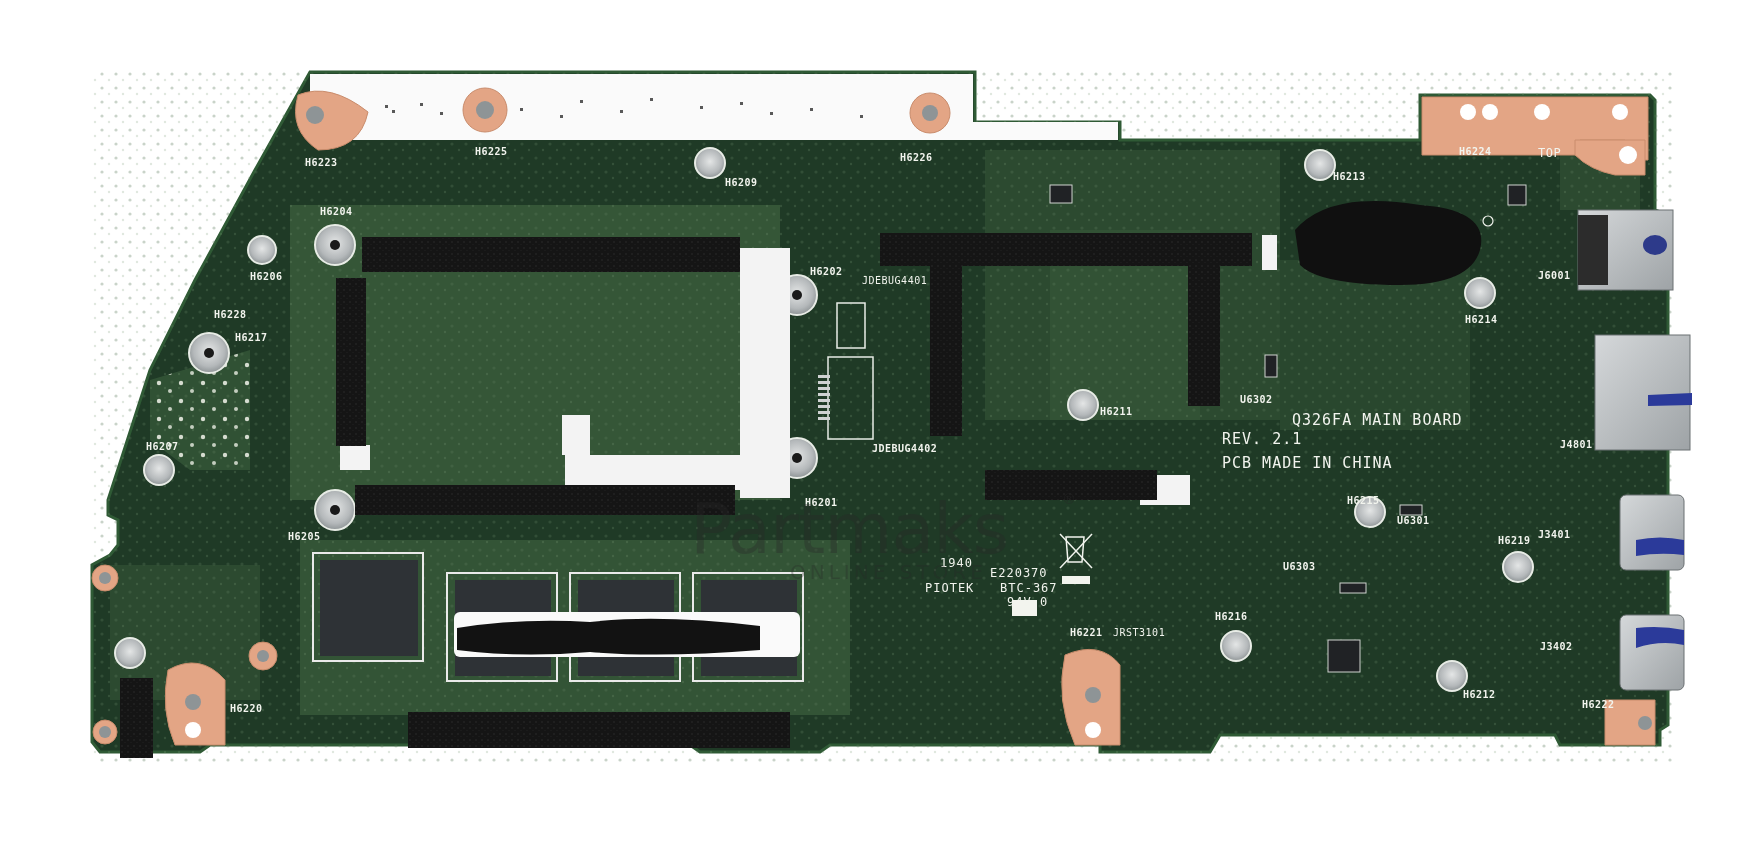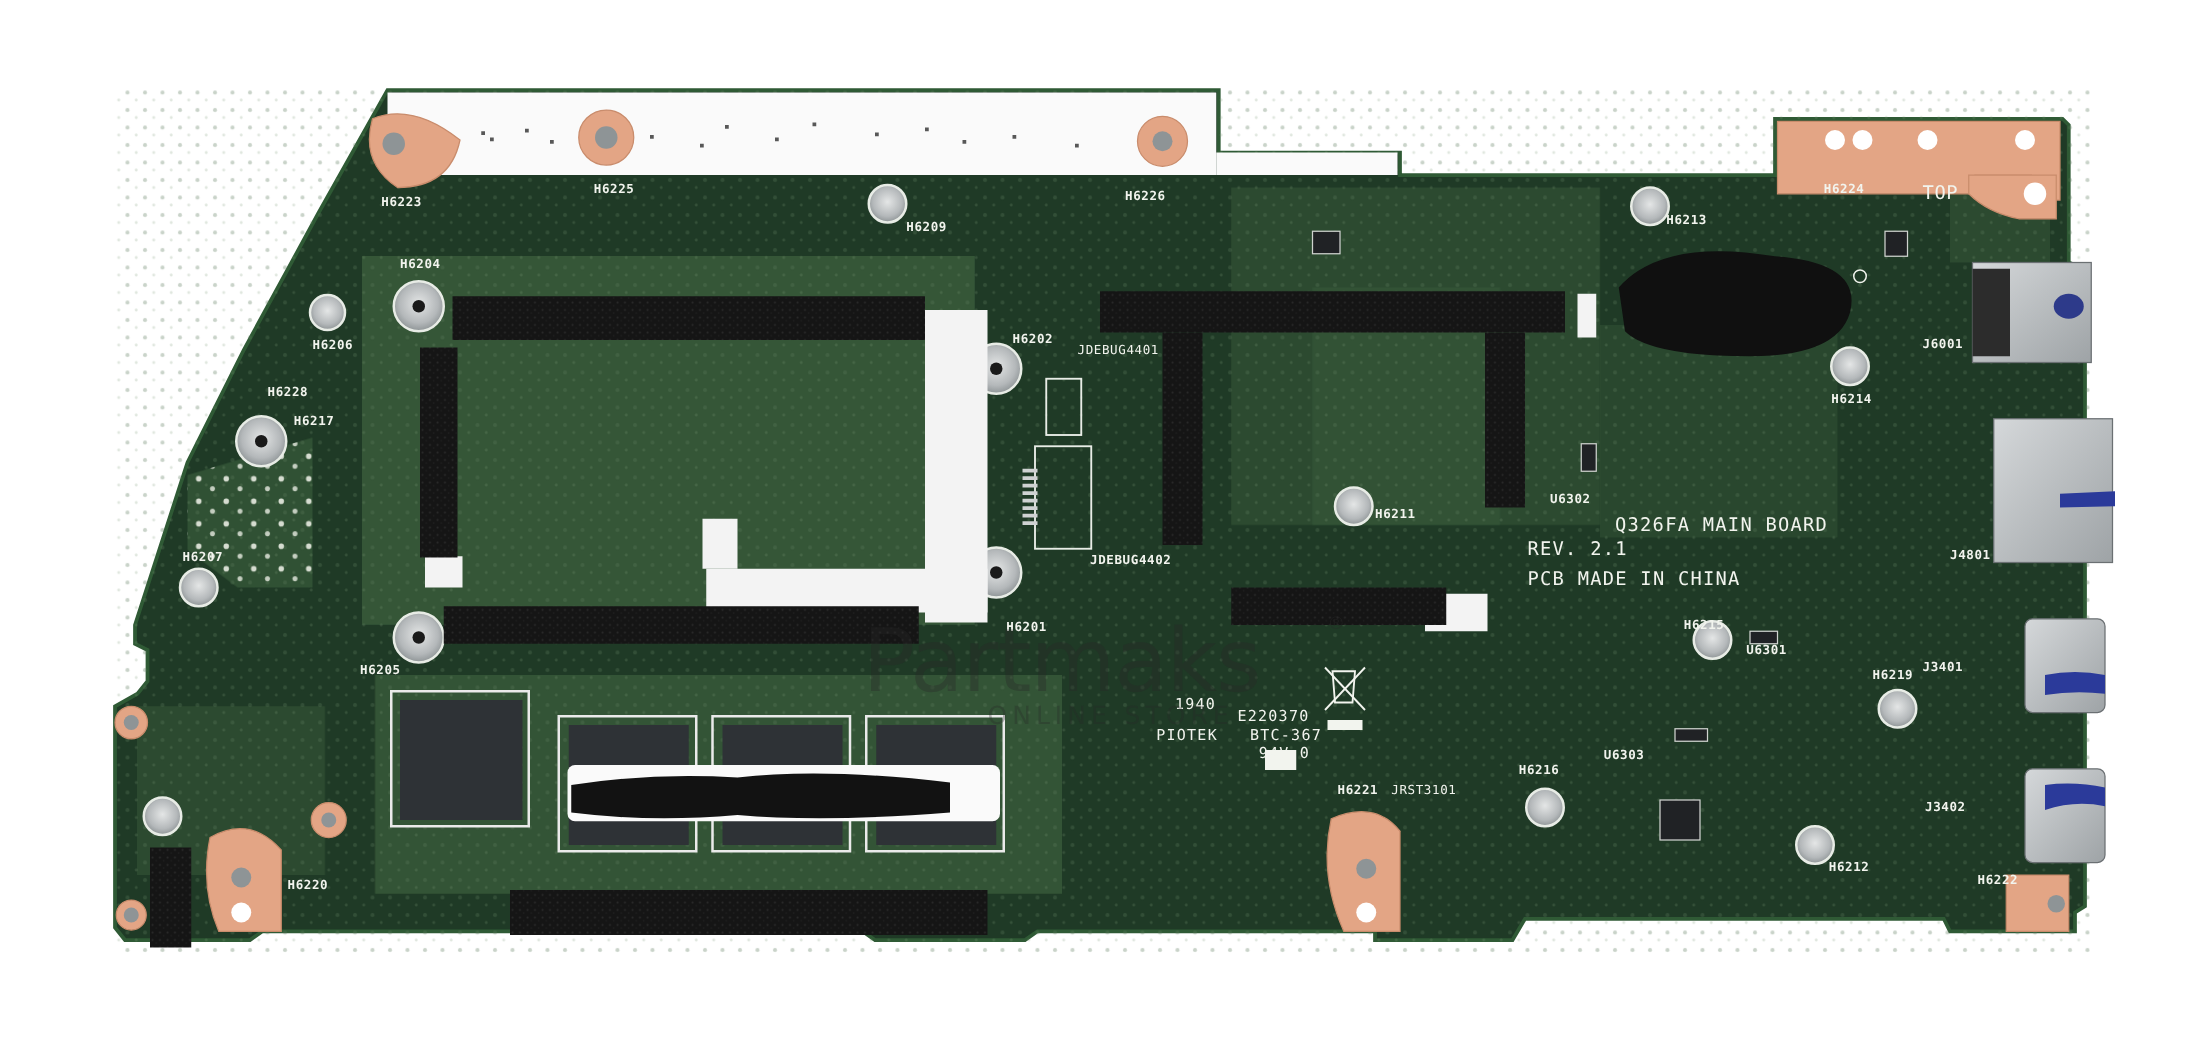--- a/index.html
+++ b/index.html
@@ -1,21 +1,21 @@
 <!DOCTYPE html>
 <html><head>
 <meta charset="utf-8">
 <style>
   html, body { margin:0; padding:0; background:#ffffff; }
   body { width:1756px; height:846px; position:relative; overflow:hidden; font-family:"DejaVu Sans Mono", monospace; }
   #scene { position:absolute; left:0; top:0; width:1756px; height:846px; }
   .lbl { position:absolute; color:#f2f4ee; font-family:"DejaVu Sans Mono", monospace; font-size:10px; font-weight:bold; letter-spacing:0.5px; white-space:nowrap; line-height:1; }
   .lbl.big { font-size:15px; font-weight:normal; letter-spacing:1px; }
   .lbl.mid { font-size:12px; font-weight:normal; letter-spacing:1px; }
-  .lbl.top { font-size:15px; font-weight:normal; letter-spacing:0.5px; }
+  .lbl.top { font-size:12px; font-weight:normal; letter-spacing:0.5px; }
   .wm { position:absolute; font-family:"DejaVu Sans", sans-serif; color:rgba(40,40,40,0.35); white-space:nowrap; line-height:1; }
   .wm.main { font-size:70px; left:690px; top:478px; letter-spacing:-1px;margin-top:16px; }
   .wm.sub { font-size:20px; left:790px; top:562px; letter-spacing:4px; color:rgba(40,40,40,0.3); }
   .wm.reg { font-size:14px; left:1062px; top:492px; color:rgba(40,40,40,0.45); }
 </style>
 </head>
 <body>
 
 <svg id="scene" width="1756" height="846" viewBox="0 0 1756 846" xmlns="http://www.w3.org/2000/svg">
   <defs>
@@ -251,21 +251,21 @@
 
 <div class="lbl" style="left:1538px;top:271px">J6001</div>
 <div class="lbl" style="left:1560px;top:440px">J4801</div>
 <div class="lbl" style="left:1538px;top:530px">J3401</div>
 <div class="lbl" style="left:1540px;top:642px">J3402</div>
 <div class="lbl" style="left:862px;top:276px;font-weight:normal">JDEBUG4401</div>
 <div class="lbl" style="left:872px;top:444px;font-weight:bold">JDEBUG4402</div>
 
 <div class="lbl" style="left:1240px;top:395px">U6302</div>
 <div class="lbl" style="left:1397px;top:516px">U6301</div>
-<div class="lbl" style="left:1283px;top:600px">U6303</div>
+<div class="lbl" style="left:1283px;top:562px">U6303</div>
 <div class="lbl" style="left:1113px;top:628px;font-weight:normal">JRST3101</div>
 
 <div class="lbl big" style="left:1292px;top:413px">Q326FA MAIN BOARD</div>
 <div class="lbl big" style="left:1222px;top:432px">REV. 2.1</div>
 <div class="lbl big" style="left:1222px;top:456px">PCB MADE IN CHINA</div>
 <div class="lbl top" style="left:1538px;top:147px">TOP</div>
 <div class="lbl mid" style="left:990px;top:567px">E220370</div>
 <div class="lbl mid" style="left:1000px;top:582px">BTC-367</div>
 <div class="lbl mid" style="left:1007px;top:596px">94V-0</div>
 <div class="lbl mid" style="left:925px;top:582px">PIOTEK</div>

